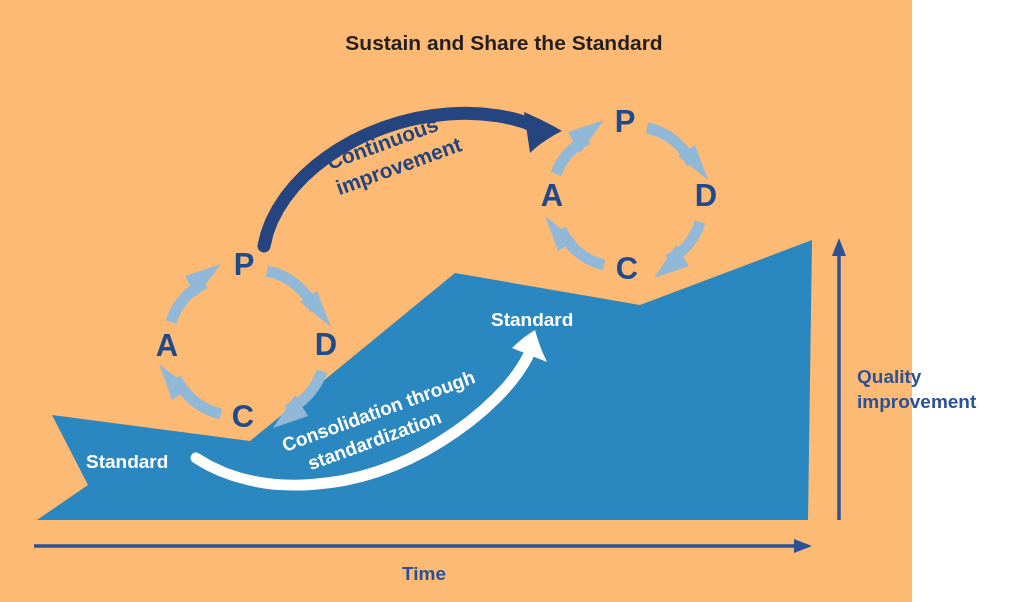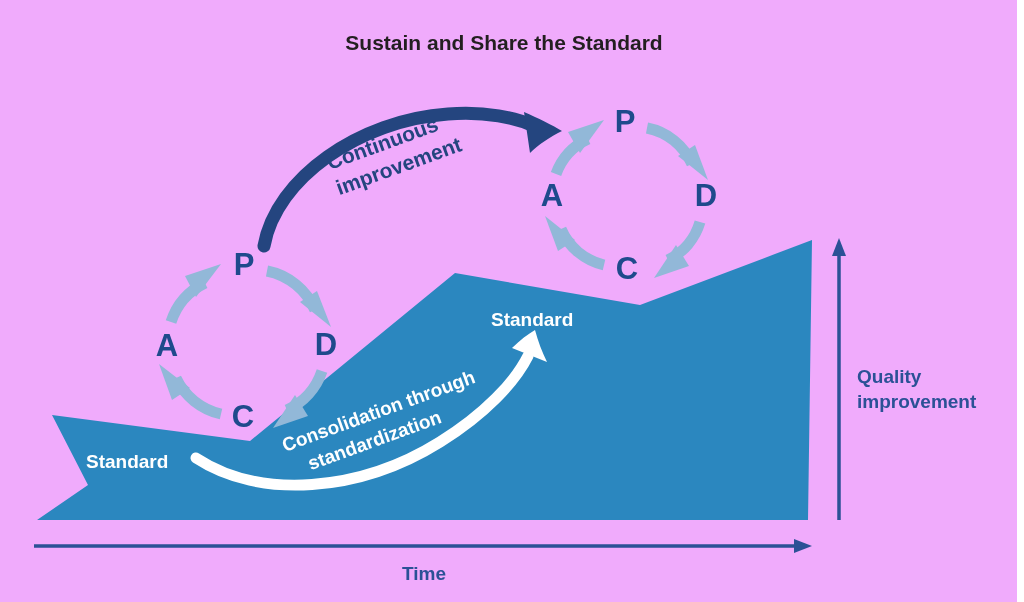--- a/index.html
+++ b/index.html
@@ -9,23 +9,23 @@
     background: #ffffff;
   }
   body {
     font-family: "Liberation Sans", sans-serif;
     width: 1024px;
     height: 602px;
     overflow: hidden;
   }
   #stage {
     position: relative;
-    width: 1017px;
+    width: 912px;
     height: 602px;
-    background: #f0abfc;
+    background: #fdba74;
   }
   #diagram {
     position: absolute;
     left: 0;
     top: 0;
     width: 1024px;
     height: 602px;
   }
   .title {
     font-weight: bold;

